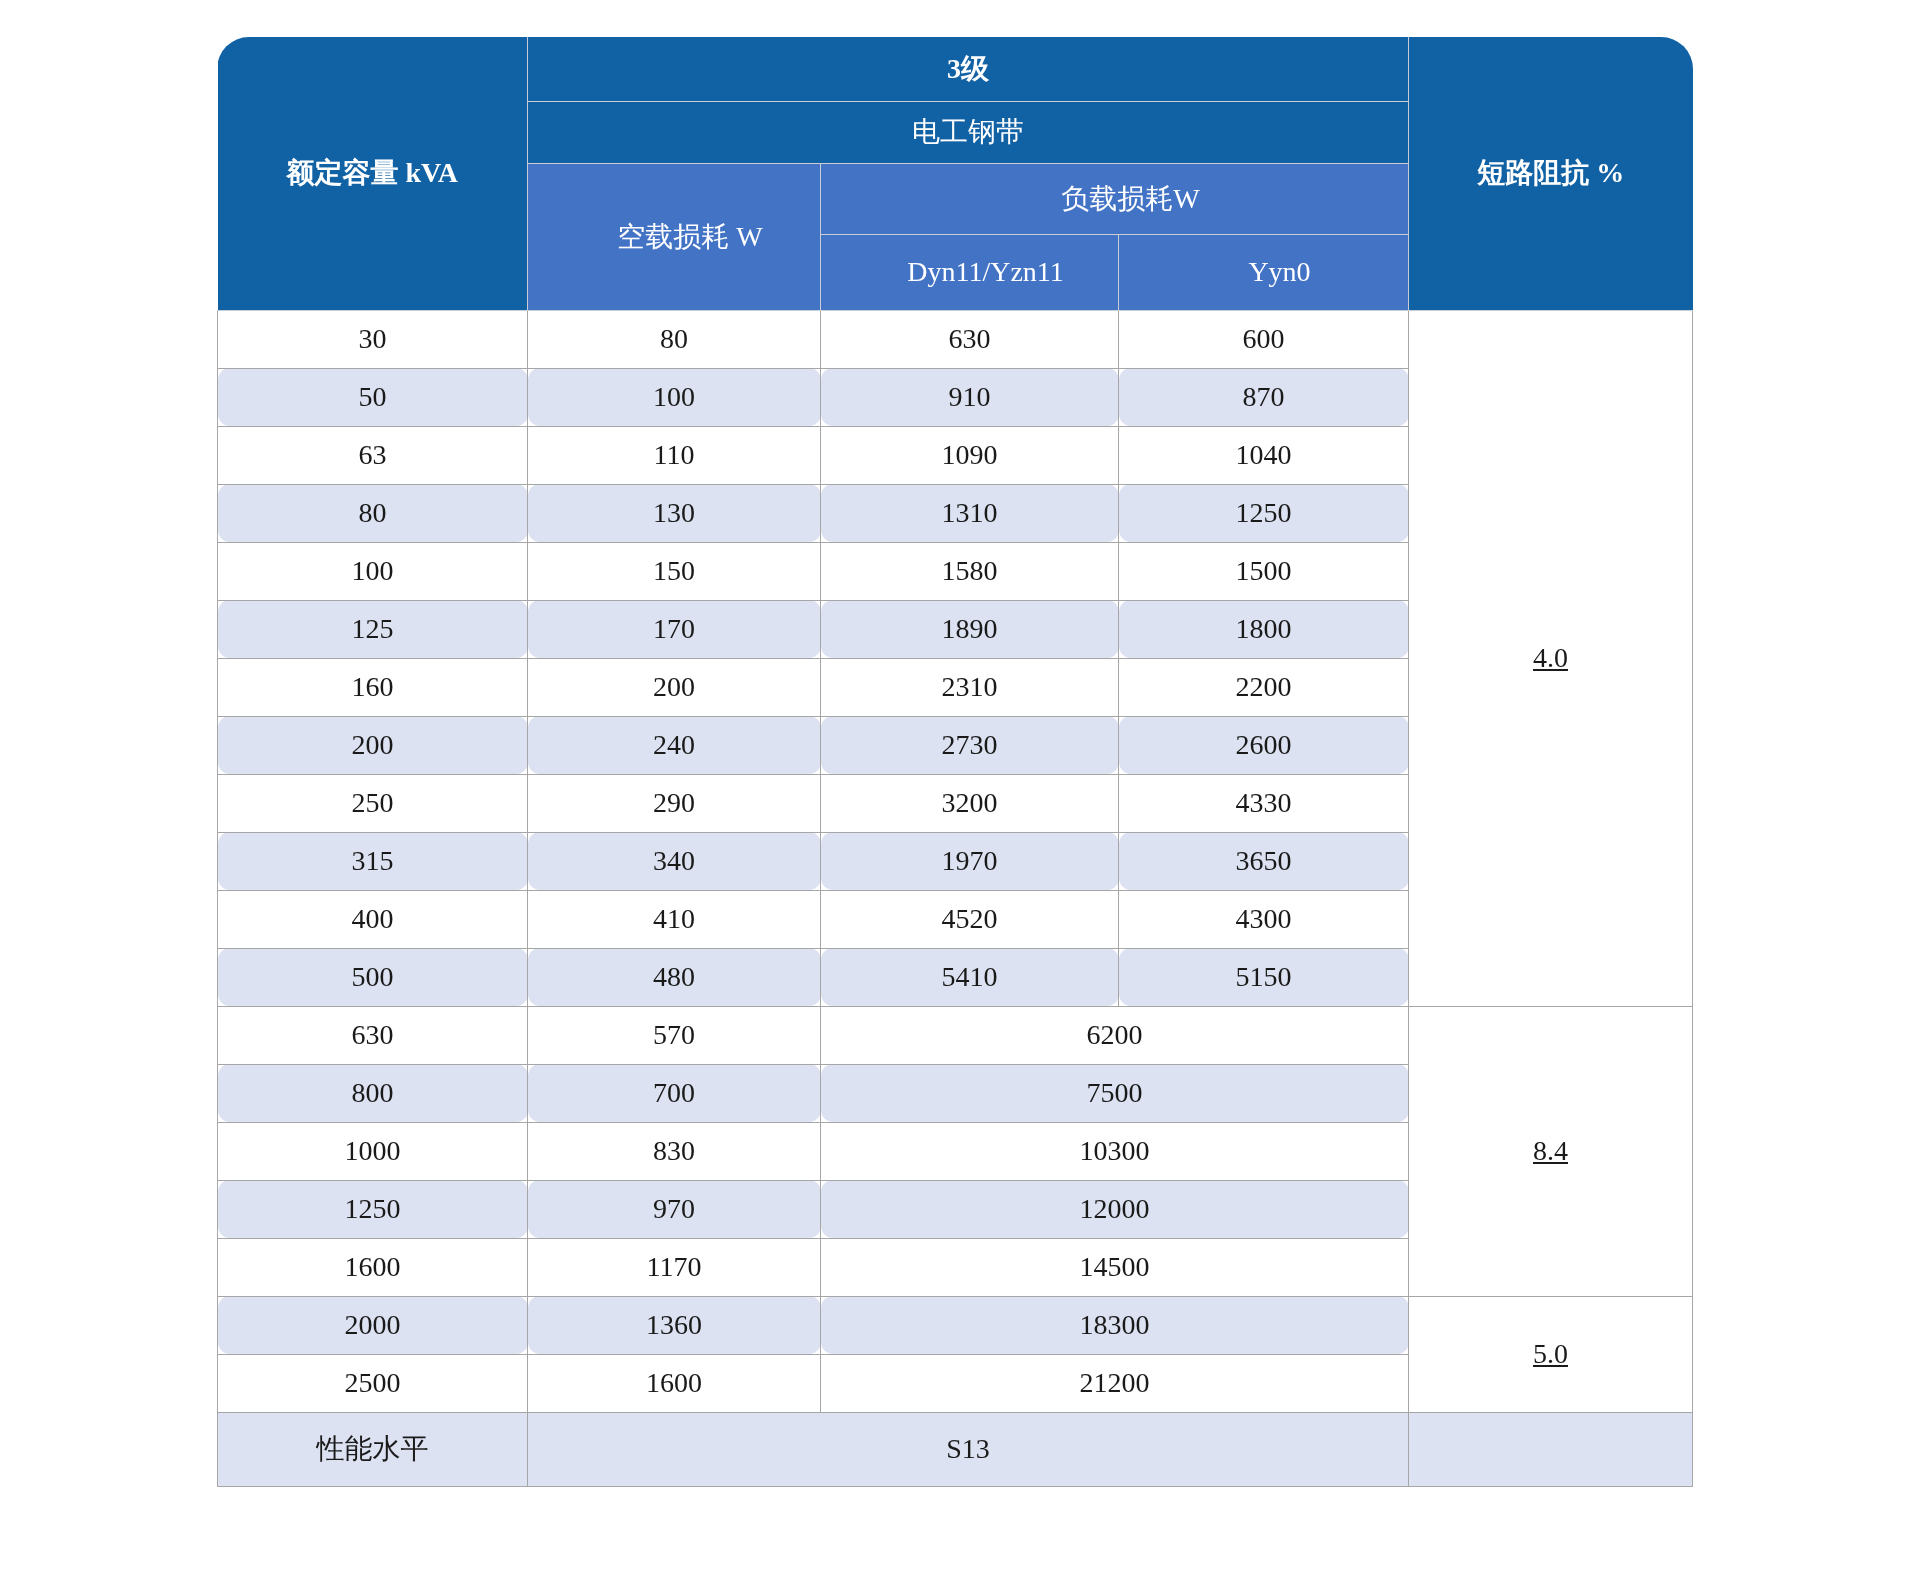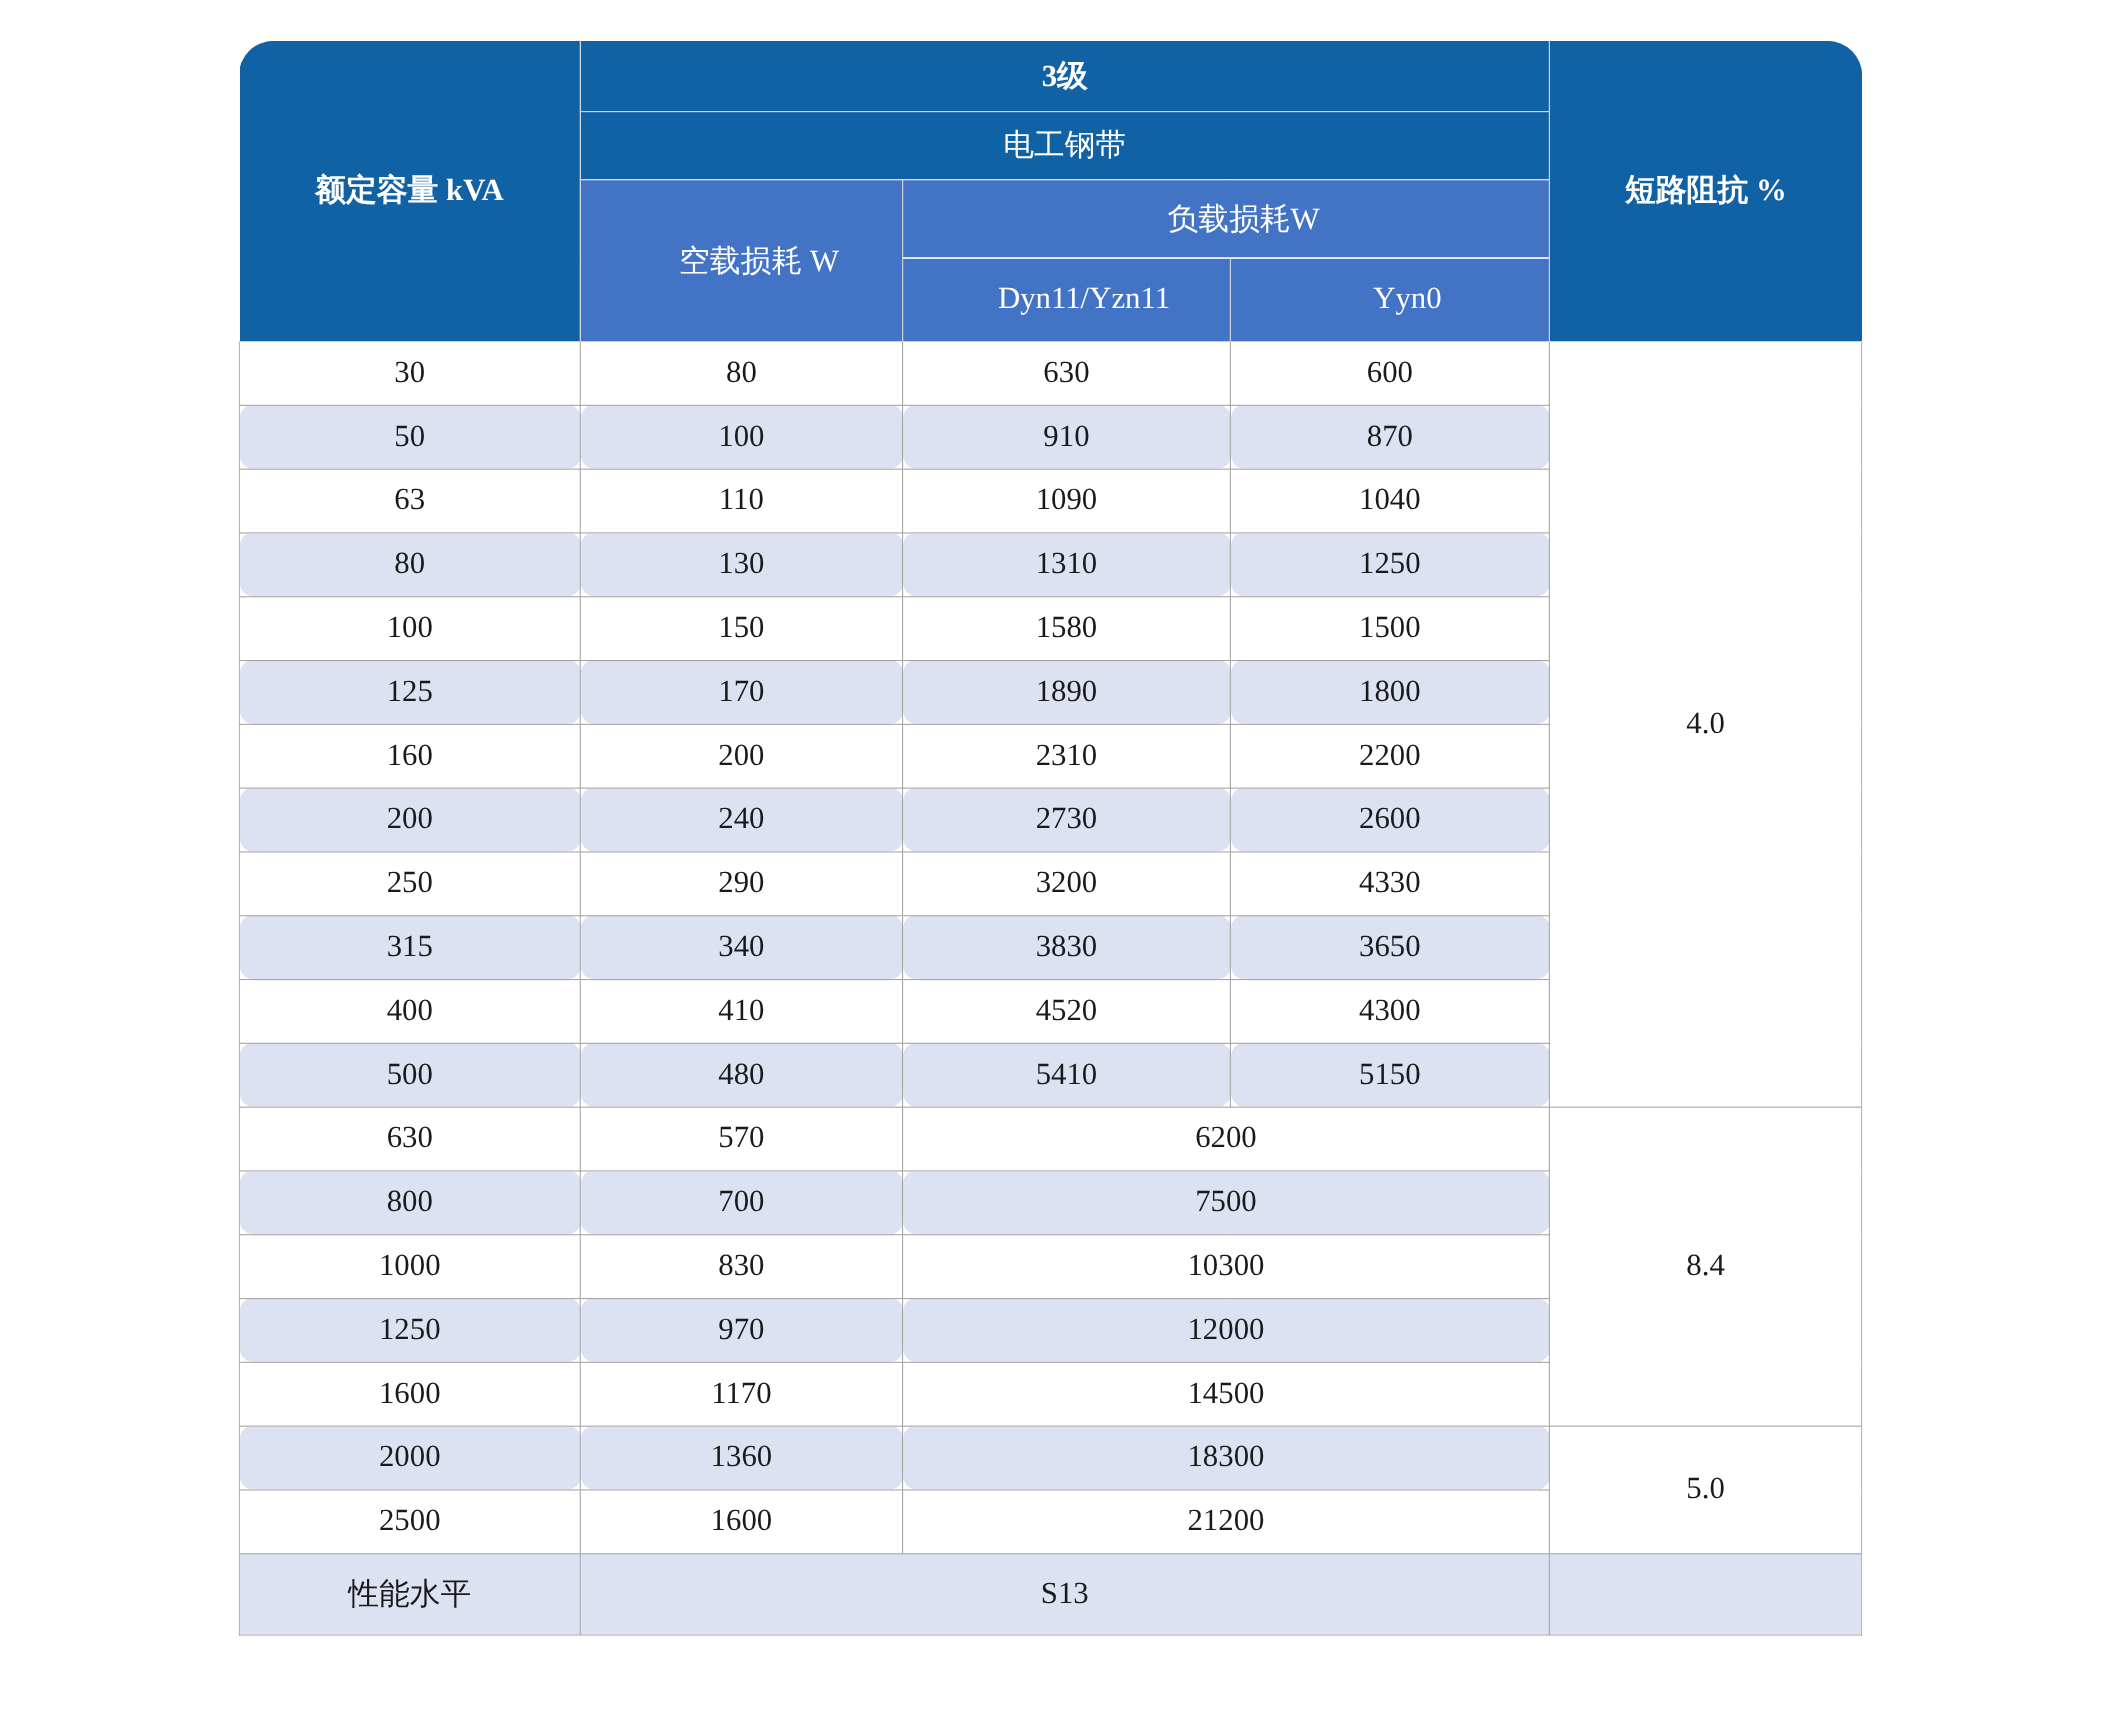--- a/index.html
+++ b/index.html
@@ -40,21 +40,21 @@
   thead tr:first-child th{border-top:none;font-weight:bold;}
   thead th:first-child{border-left:none;}
   thead th:last-child{border-right:none;}
   tr.h1{height:64px}
   tr.h2{height:62px}
   tr.h3{height:71px}
   tr.h4{height:76px}
   tbody td,tfoot td{border:1px solid var(--data-border);background:var(--row-white);}
   tr.r{height:58px}
   tr.stripe td{background:var(--row-stripe);border-radius:12px;}
-  td.imp,tr.stripe td.imp{background:var(--row-white);}
+  td.imp,tr.stripe td.imp{background:var(--row-white);text-decoration:underline;}
   tfoot tr{height:74px}
   tfoot td{background:var(--row-stripe);}
 </style>
 </head>
 <body>
 
 <div class="table-wrap">
   <table>
     <colgroup>
       <col class="c1">
@@ -133,21 +133,21 @@
         </tr>
         <tr class="r">
           <td>250</td>
           <td>290</td>
           <td>3200</td>
           <td>4330</td>
         </tr>
         <tr class="r stripe">
           <td>315</td>
           <td>340</td>
-          <td>3830</td>
+          <td>1970</td>
           <td>3650</td>
         </tr>
         <tr class="r">
           <td>400</td>
           <td>410</td>
           <td>4520</td>
           <td>4300</td>
         </tr>
         <tr class="r stripe">
           <td>500</td>

